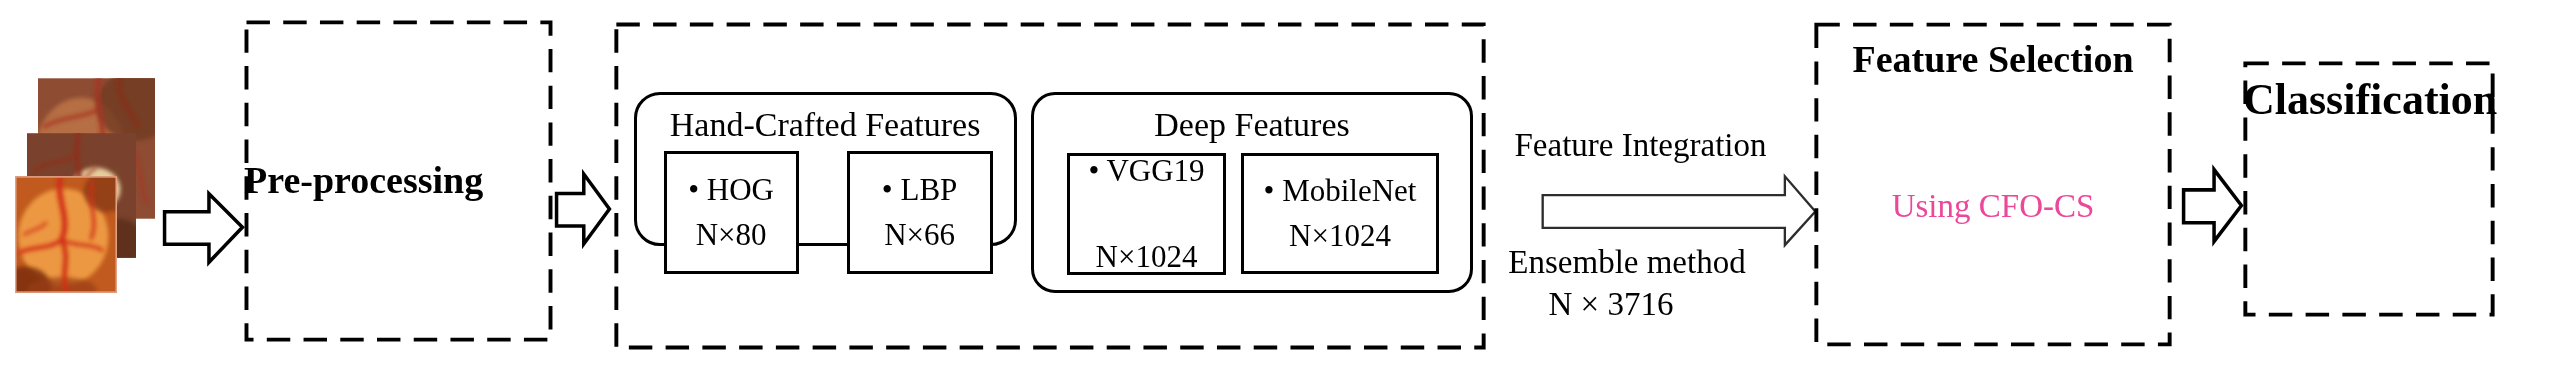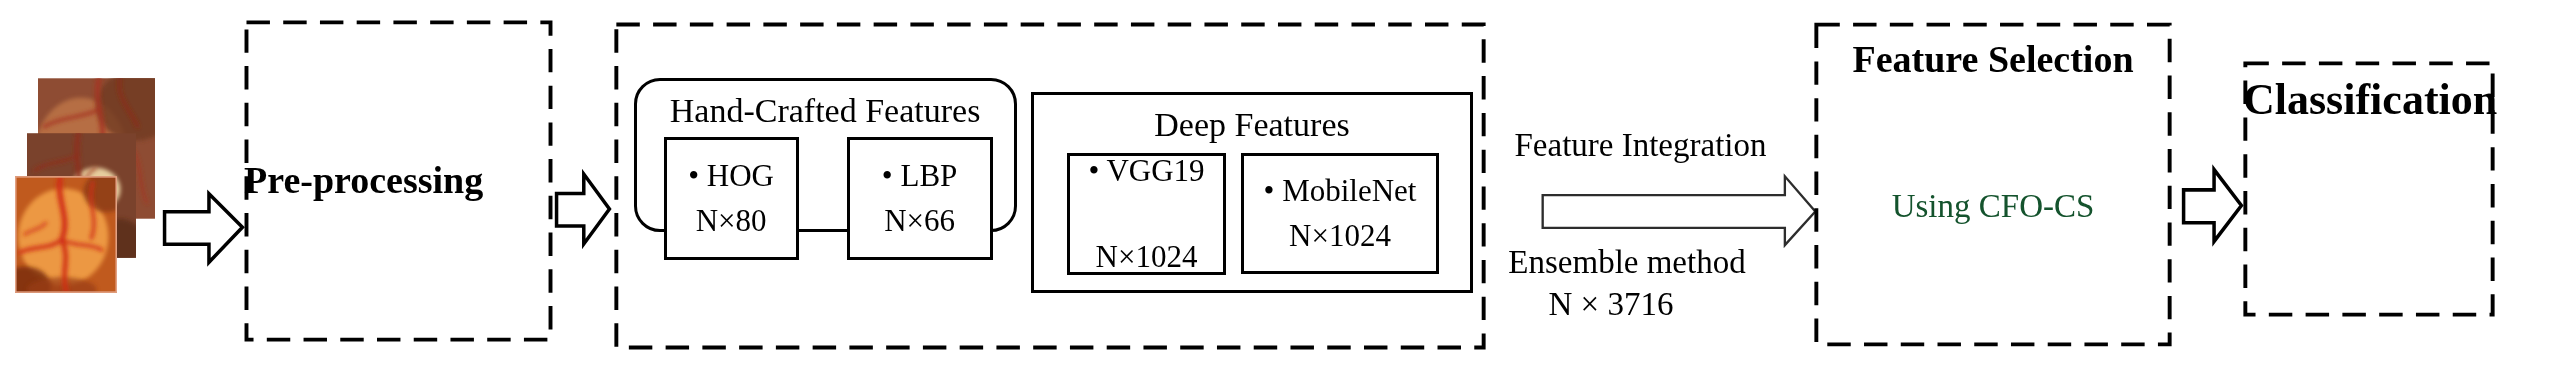--- a/index.html
+++ b/index.html
@@ -20,38 +20,38 @@
   }
   #pre-box{left:244px;top:19.6px;width:309px;height:322px;display:flex;align-items:center;justify-content:flex-start;}
   #fe-box{left:614px;top:22px;width:872px;height:328px;}
   #fe-box .stage-title{padding-top:15.6px;}
   #fs-box{left:1814px;top:22px;width:358px;height:325px;}
   #fs-box .stage-title{padding-top:15.6px;}
   #cls-box{left:2243px;top:61px;width:252px;height:256px;}
   #cls-box .stage-title{padding-top:14px;font-size:44px;}
   
   .solid-box{position:absolute;border:3.9px solid #000;box-sizing:border-box;background:#fff;}
-  #hcf-box{left:19.6px;top:56px;width:383px;height:154px;border-radius:26px;}
-  #deep-box{left:417px;top:70px;width:442px;height:201px;}
+  #hcf-box{left:19.6px;top:70px;width:383px;height:154px;border-radius:26px;}
+  #deep-box{left:417px;top:70px;width:442px;height:201px;border-radius:24px;}
   .sub-title{text-align:center;font-size:34px;line-height:1.1;padding-top:11px;}
   .mini-box{
     position:absolute;border:3.1px solid #000;box-sizing:border-box;background:#fff;
     display:flex;flex-direction:column;align-items:center;justify-content:center;
     font-size:31px;line-height:1.45;text-align:right;
   }
   #hog-box{left:27px;top:56px;width:135px;height:123px;}
   #lbp-box{left:210px;top:56px;width:146px;height:123px;}
   #vgg-box{left:33px;top:58px;width:159px;height:122px;gap:41px;}
   #mob-box{left:207px;top:58px;width:198px;height:121px;}
   
   .flabel{position:absolute;text-align:center;font-size:33px;line-height:1.15;}
   #integration-label{left:1486px;top:127px;width:309px;}
   #ensemble-label{left:1486px;top:244px;width:282px;}
   #dimension-label{left:1486px;top:286px;width:250px;}
-  #fs-method{left:0;right:0;top:166px;text-align:center;font-size:33px;color:#14532d;}
+  #fs-method{left:0;right:0;top:166px;text-align:center;font-size:33px;color:#ec4899;}
   #knn-label{left:63px;right:0;top:125px;text-align:center;font-size:33px;}
   
   .block-arrow{position:absolute;overflow:visible;}
   .block-arrow polygon{fill:#ffffff;stroke:#000;stroke-width:4.5;stroke-linejoin:miter;}
   .long-arrow polygon{fill:#ffffff;stroke:#2d2d2d;stroke-width:3;stroke-linejoin:miter;}
   
   #stack{left:11.7px;top:74px;width:152px;height:227px;}
   .fundus{position:absolute;display:block;}
   #fundus-back{left:26px;top:3.9px;}
   #fundus-middle{left:15.6px;top:59px;}

